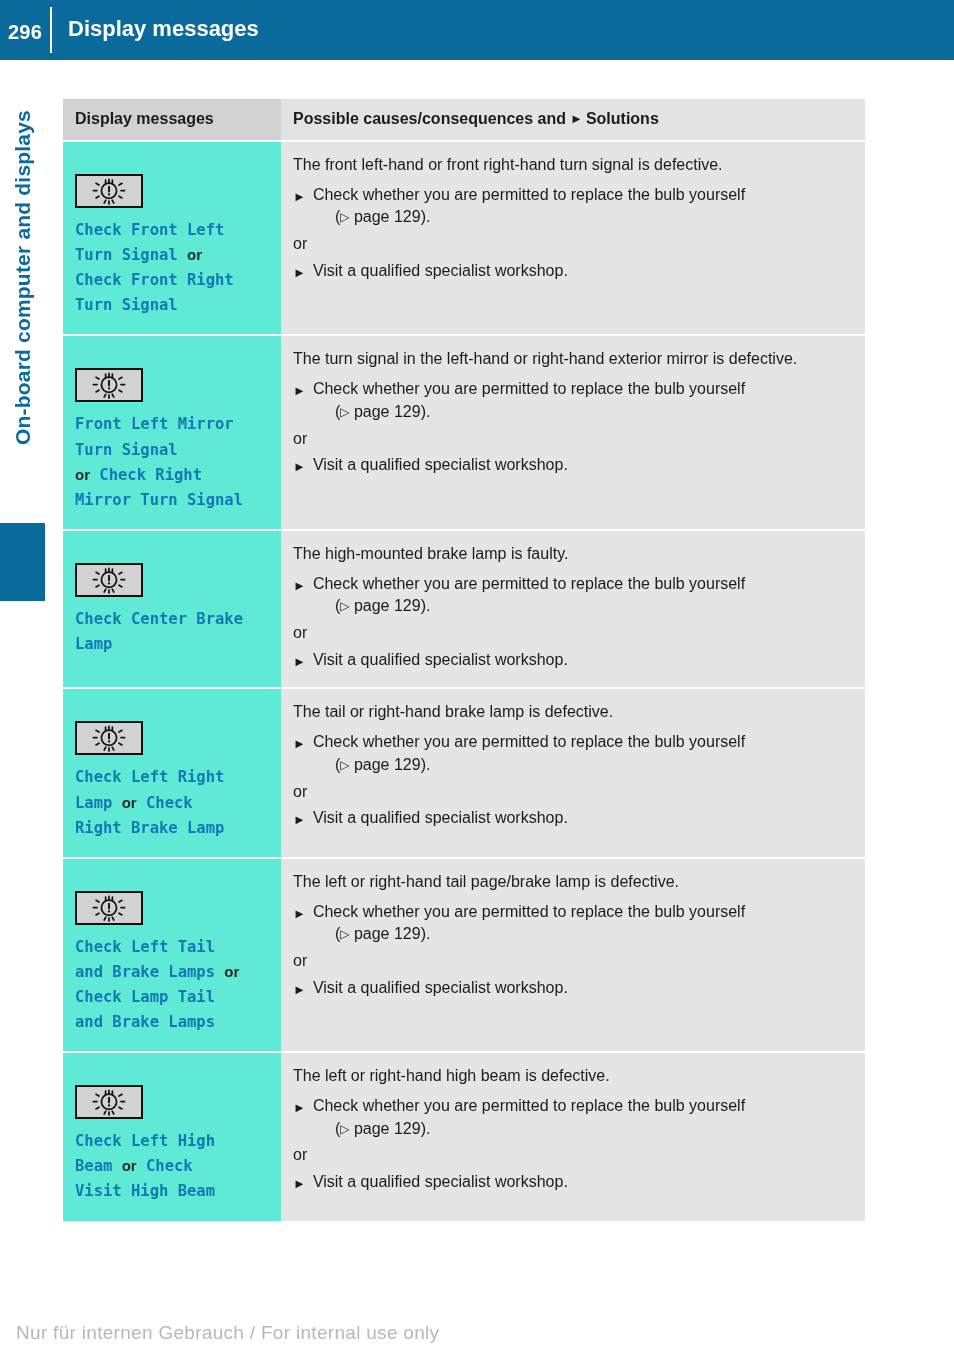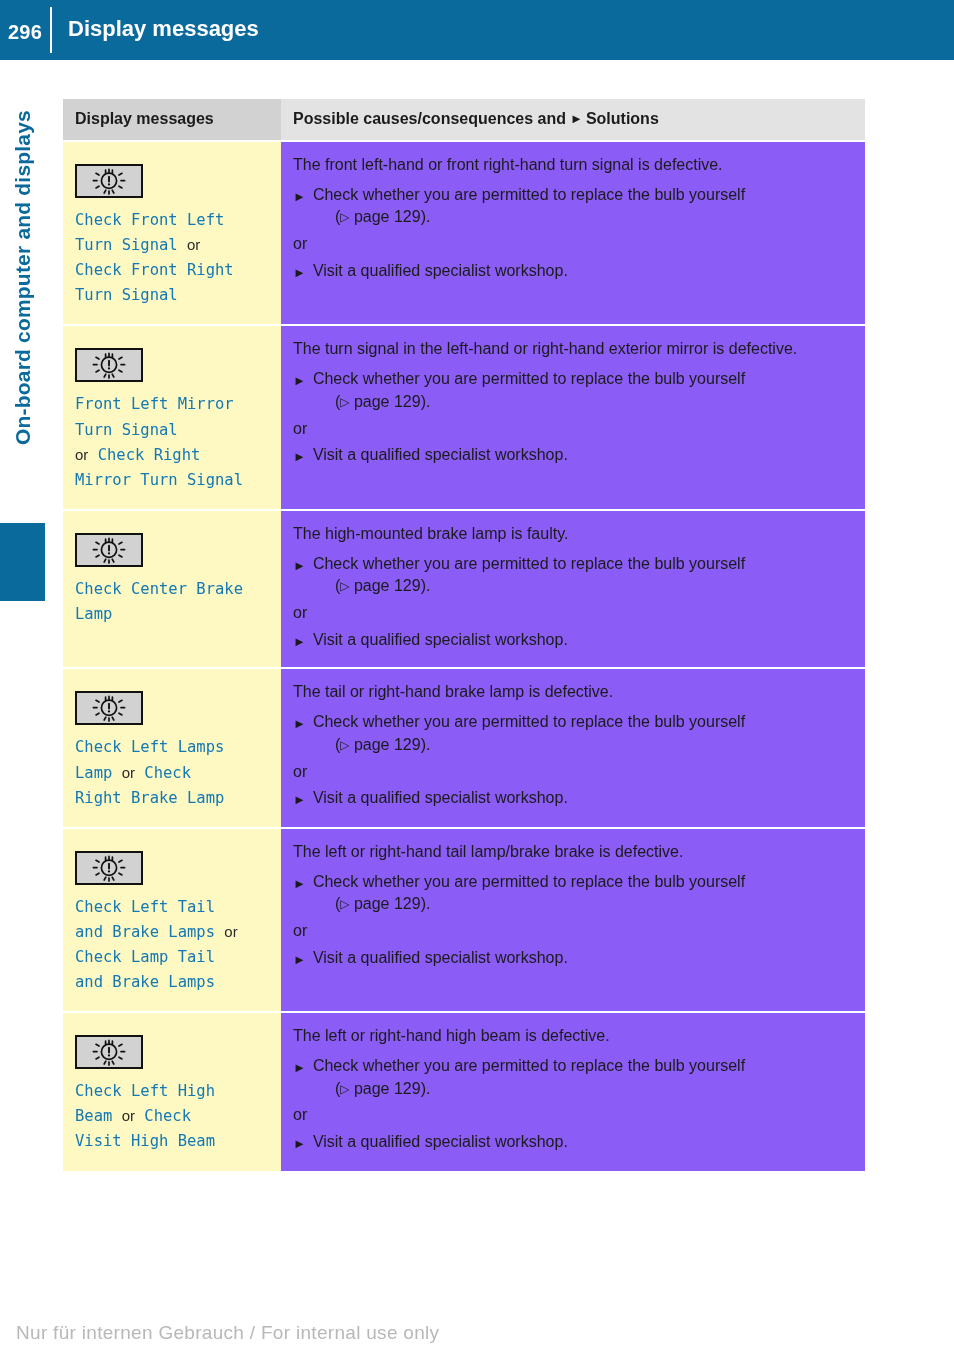--- a/index.html
+++ b/index.html
@@ -102,25 +102,26 @@
   }
   th.th-left  { background: #d2d2d2; }
   th.th-right { background: #e3e3e3; margin-top: 44px; }
 
   .msg-table td {
     vertical-align: top;
     border-bottom: 2px solid #ffffff;
     border-top: 0;
   }
   td.cell-left {
-    background: #fef9c3;
-    padding: 22px 8px 16px 12px;
+    background: #5eead4;
+    padding: 32px 8px 16px 12px;
+    font-weight: bold;
   }
   td.cell-right {
-    background: #8b5cf6;
+    background: #e5e5e5;
     padding: 12px 22px 14px 12px;
   }
 
   
   .lamp-icon {
     display: block;
     width: 68px;
     height: 34px;
     border: 2px solid #111111;
     background: #d2d2d2;
@@ -340,21 +341,21 @@
                 <path d="M22.0 9.0 L19.0 7.3 M20.0 14.6 L16.4 14.6 M22.0 20.2 L19.0 21.9"></path>
                 <path d="M42.0 9.0 L45.0 7.3 M44.0 14.6 L47.6 14.6 M42.0 20.2 L45.0 21.9"></path>
                 <path d="M28.8 24.2 L27.2 27.0 M32 25.0 L32 28.0 M35.2 24.2 L36.8 27.0"></path>
                 <circle cx="32" cy="14.8" r="7.6"></circle>
                 <path d="M32 10.6 L32 15.6" stroke-width="1.9"></path>
               </g>
               <circle cx="32" cy="18.4" r="1.15" fill="#111111"></circle>
             </svg>
           </span>
           <div class="msg-text">
-            <div><span>Check Left Lamps</span></div>
+            <div><span>Check Left Right</span></div>
             <div><span>Lamp</span> <span class="plain">or</span> <span>Check</span></div>
             <div><span>Right Brake Lamp</span></div>
           </div>
         </td>
         <td class="cell-right">
           <p class="cause">The tail or right-hand brake lamp is defective.</p>
           <div class="sol-item">
             <span class="sol-arrow">►</span>
             <span class="sol-body"><span>Check whether you are permitted to replace the bulb yourself</span><span class="sol-ref">(<span class="ref-tri">▷</span>&nbsp;<span>page 129).</span></span></span>
           </div>
@@ -381,21 +382,21 @@
             </svg>
           </span>
           <div class="msg-text">
             <div><span>Check Left Tail</span></div>
             <div><span>and Brake Lamps</span> <span class="plain">or</span></div>
             <div><span>Check Lamp Tail</span></div>
             <div><span>and Brake Lamps</span></div>
           </div>
         </td>
         <td class="cell-right">
-          <p class="cause">The left or right-hand tail lamp/brake brake is defective.</p>
+          <p class="cause">The left or right-hand tail page/brake lamp is defective.</p>
           <div class="sol-item">
             <span class="sol-arrow">►</span>
             <span class="sol-body"><span>Check whether you are permitted to replace the bulb yourself</span><span class="sol-ref">(<span class="ref-tri">▷</span>&nbsp;<span>page 129).</span></span></span>
           </div>
           <p class="or-word">or</p>
           <div class="sol-item">
             <span class="sol-arrow">►</span>
             <span class="sol-body">Visit a qualified specialist workshop.</span>
           </div>
         </td>

